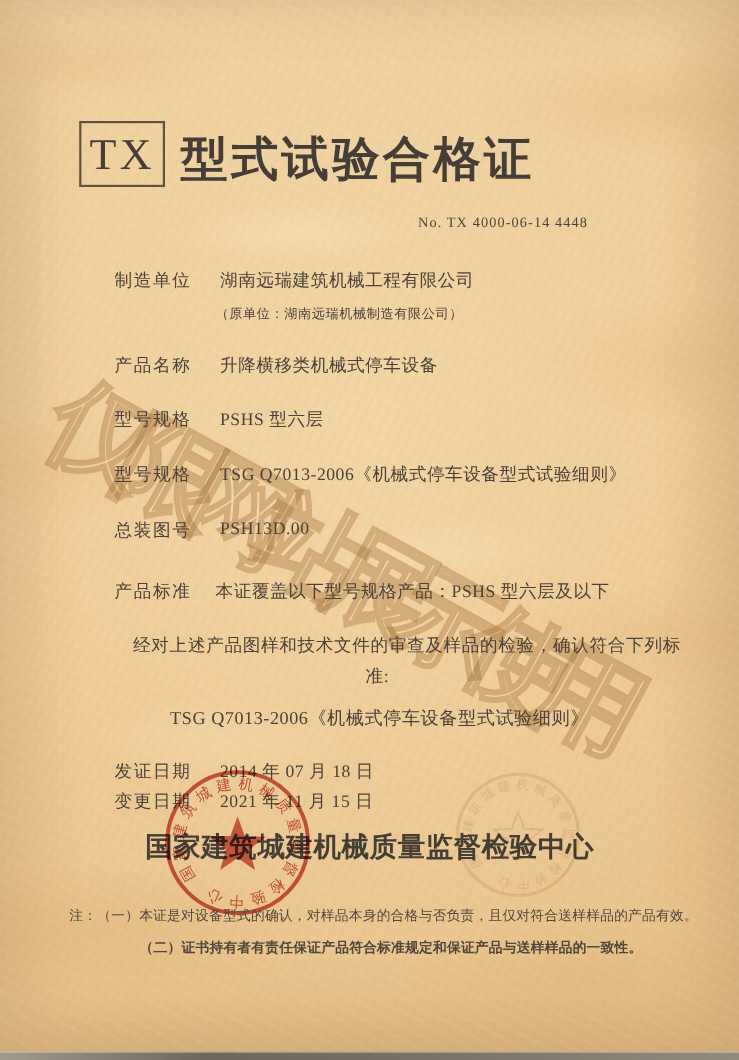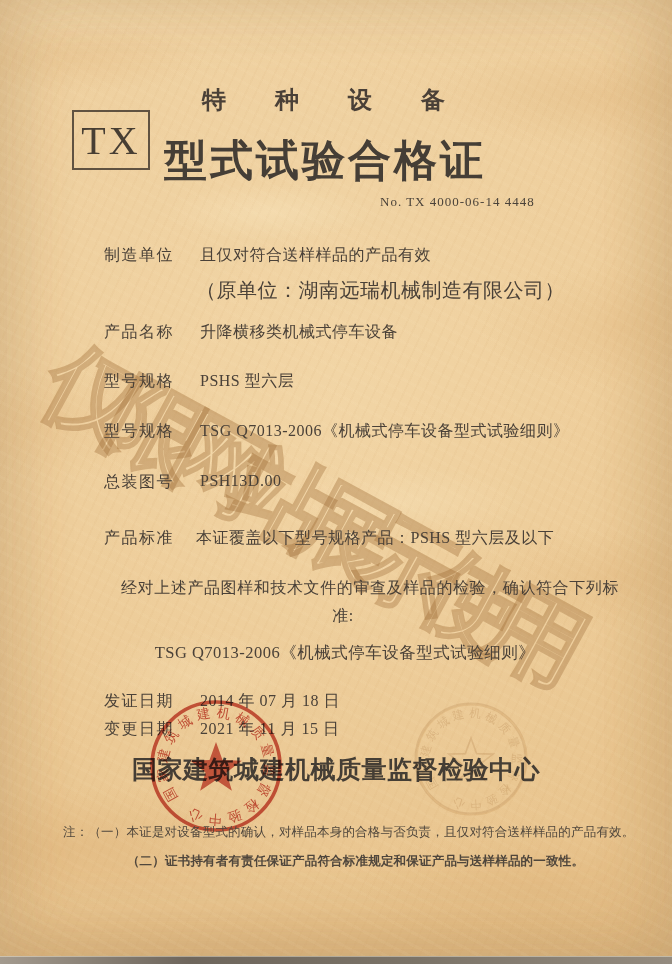--- a/index.html
+++ b/index.html
@@ -51,32 +51,32 @@
     font-size:40px;letter-spacing:3px;color:#473e33;font-family:Liberation Serif, serif;
   }
   .category-title{
     left:202px;top:84px;width:300px;
     font-size:24px;font-weight:700;letter-spacing:49px;
     white-space:nowrap;color:#4a4037;
   }
   .main-title{
     left:120px;top:116px;width:410px;text-align:center;
     font-size:43px;font-weight:600;letter-spacing:3px;
-    white-space:nowrap;color:#453e36;margin-top:16px;
+    white-space:nowrap;color:#453e36;
   }
   .cert-no{
     left:380px;top:194px;
     font-size:13px;letter-spacing:1px;color:#4b433a;white-space:nowrap;
   }
 
   
   .row{left:0;top:0;width:672px;font-size:16px;white-space:nowrap;}
   .row .lab{position:absolute;left:104px;letter-spacing:1.5px;text-align:right;}
   .row .val{position:absolute;left:200px;letter-spacing:.5px;}
-  .row2{left:196px;font-size:20px;letter-spacing:.5px;white-space:nowrap;}
+  .row2{left:196px;font-size:12px;letter-spacing:.5px;white-space:nowrap;}
 
   .statement{
     left:63px;top:574px;width:560px;
     font-size:16px;letter-spacing:.6px;line-height:28px;
     text-indent:54px;color:#4a4138;text-align:center;
   }
   .listed-standard{
     left:0;top:642px;width:690px;text-align:center;
     font-size:16.5px;letter-spacing:.5px;white-space:nowrap;
   }
@@ -109,27 +109,26 @@
 </style>
 </head>
 <body>
 
 <div id="page">
   <div class="texture"></div>
 
   <div class="abs watermark">仅限网站展示使用</div>
 
   <div class="abs tx-box">TX</div>
-  <div class="abs category-title">特种设备</div>
   <div class="abs main-title">型式试验合格证</div>
   <div class="abs cert-no">No. TX 4000-06-14 4448</div>
 
   <div class="abs row" style="top:245px">
     <span class="lab">制造单位</span>
-    <span class="val">且仅对符合送样样品的产品有效</span>
+    <span class="val">湖南远瑞建筑机械工程有限公司</span>
   </div>
   <div class="abs row2" style="top:277px">（原单位：湖南远瑞机械制造有限公司）</div>
 
   <div class="abs row" style="top:322px">
     <span class="lab">产品名称</span>
     <span class="val">升降横移类机械式停车设备</span>
   </div>
 
   <div class="abs row" style="top:371px">
     <span class="lab">型号规格</span>

